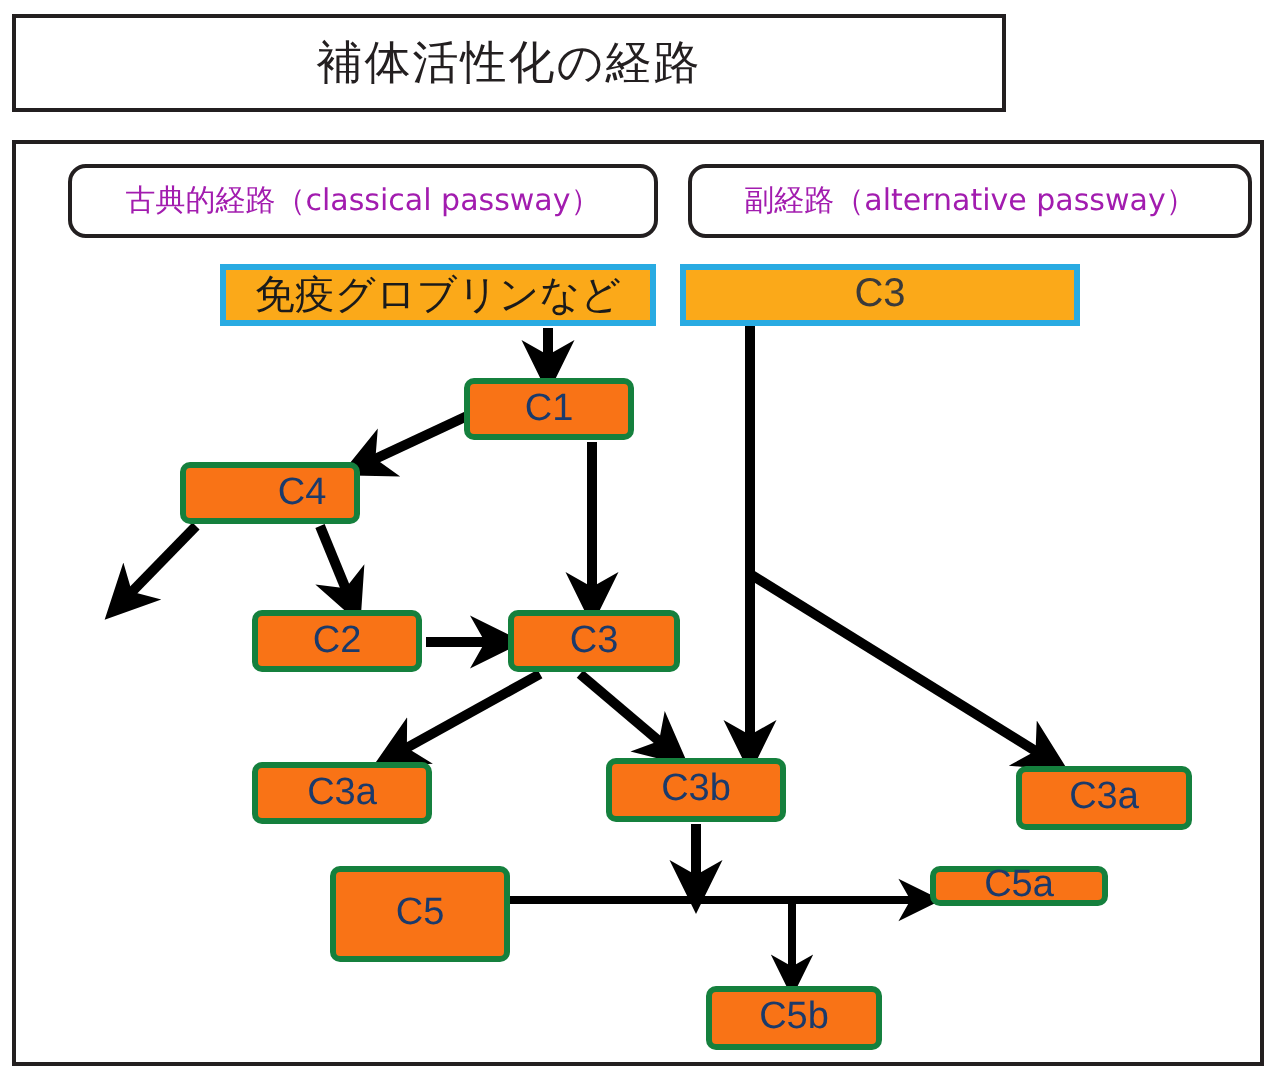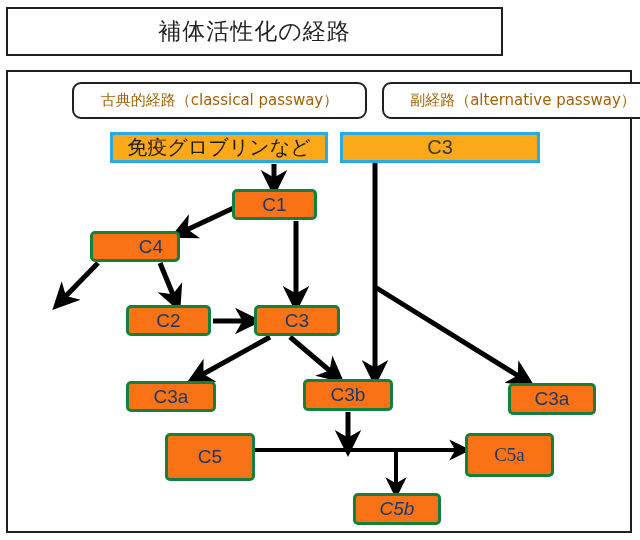--- a/index.html
+++ b/index.html
@@ -52,25 +52,24 @@
   
   .pathway-header {
     position: absolute;
     border: 2px solid #231f20;
     border-radius: 9px;
     background: #ffffff;
     box-sizing: border-box;
     display: flex;
     align-items: center;
     justify-content: center;
-    color: #a16207;
+    color: #a21caf;
     font-size: 15px;
     white-space: nowrap;
     font-family: "DejaVu Sans", "Liberation Sans", sans-serif;
-    margin-left: 38px;
   }
   #pathway-header-classical { left: 34px; top: 82px; width: 295px; height: 37px; }
   #pathway-header-alternative { left: 344px; top: 82px; width: 282px; height: 37px; }
 
   
   .node {
     position: absolute;
     box-sizing: border-box;
     display: flex;
     align-items: center;
@@ -101,22 +100,22 @@
   #node-c3-alt        { left: 340px; top: 132px; width: 200px; height: 31px; }
   #node-c1            { left: 232px; top: 189px; width: 85px;  height: 31px; }
   #node-c4            { left: 90px;  top: 231px; width: 90px;  height: 31px; padding-left: 32px; }
   #node-c4a           { left: 7px;   top: 305px; width: 90px;  height: 31px; }
   #node-c2            { left: 126px; top: 305px; width: 85px;  height: 31px; }
   #node-c3-classical  { left: 254px; top: 305px; width: 86px;  height: 31px; }
   #node-c3a-classical { left: 126px; top: 381px; width: 90px;  height: 31px; }
   #node-c3b           { left: 303px; top: 379px; width: 90px;  height: 32px; }
   #node-c3a-alt       { left: 508px; top: 383px; width: 88px;  height: 32px; }
   #node-c5            { left: 126px; top: 433px; width: 90px;  height: 48px; margin-left: 39px; }
-  #node-c5a           { left: 465px; top: 433px; width: 89px;  height: 44px; font-family: Liberation Serif, serif; }
-  #node-c5b           { left: 353px; top: 493px; width: 88px;  height: 32px; font-style: italic; }
+  #node-c5a           { left: 465px; top: 433px; width: 89px;  height: 20px; }
+  #node-c5b           { left: 353px; top: 493px; width: 88px;  height: 32px; }
 
   
   #arrows {
     position: absolute;
     left: 0;
     top: 0;
     width: 640px;
     height: 540px;
     pointer-events: none;
   }

